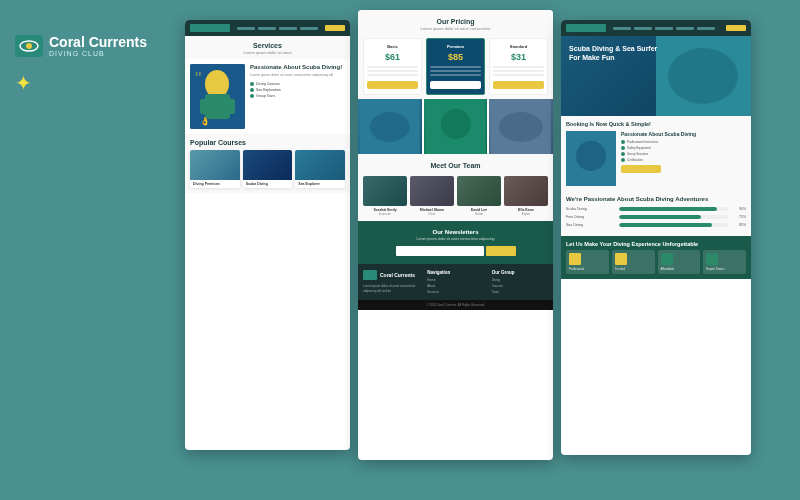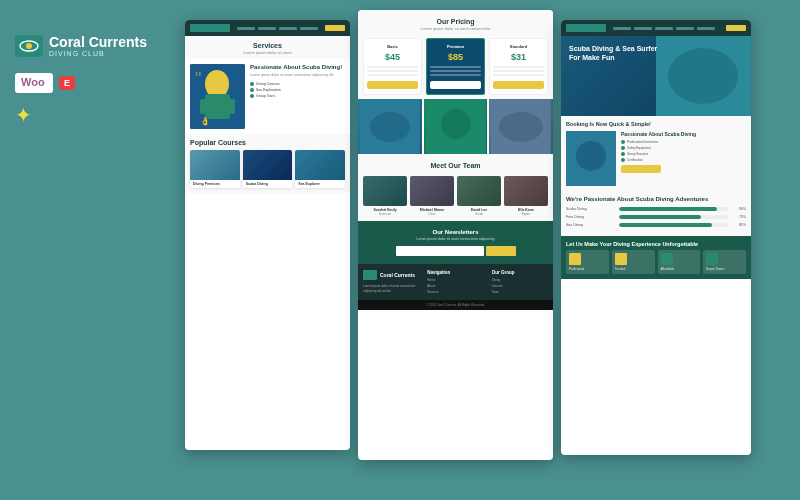--- a/index.html
+++ b/index.html
@@ -759,32 +759,20 @@
           <circle cx="11" cy="8" r="3" fill="#e8c840"></circle>
         </svg>
       </div>
       <div class="logo-text-block">
         <span class="brand-name">Coral Currents</span>
         <span class="brand-sub">Diving Club</span>
       </div>
     </div>
 
 
-    <div class="plugin-badges">
-      <div class="woo-badge">
-        <span class="woo-text">
-          <svg width="28" height="14" viewBox="0 0 28 14">
-            <text x="1" y="11" font-family="Arial" font-weight="900" font-size="11" fill="#9b5c8f">Woo</text>
-          </svg>
-        </span>
-      </div>
-      <div class="elementor-badge">
-        <span class="elementor-text">E</span>
-      </div>
-    </div>
 
     <div class="star-decoration">✦</div>
   </div>
 
   <div class="previews-container">
 
     <div class="preview-panel preview-left">
 
       <div class="preview-nav">
         <div class="nav-logo-small"></div>
@@ -860,21 +848,21 @@
     <div class="preview-panel preview-middle">
 
       <div class="pricing-section">
         <div class="section-header" style="background:transparent;padding:3px 0;">
           <div class="section-title">Our Pricing</div>
           <div class="section-subtitle">Lorem ipsum dolor sit amet consectetur</div>
         </div>
         <div class="pricing-cards">
           <div class="price-card">
             <div class="price-card-title">Basic</div>
-            <div class="price-amount">$45</div>
+            <div class="price-amount">$61</div>
             <div class="price-lines">
               <div class="price-line"></div>
               <div class="price-line"></div>
               <div class="price-line"></div>
             </div>
             <div class="price-btn"></div>
           </div>
           <div class="price-card featured">
             <div class="price-card-title">Premium</div>
             <div class="price-amount">$85</div>

